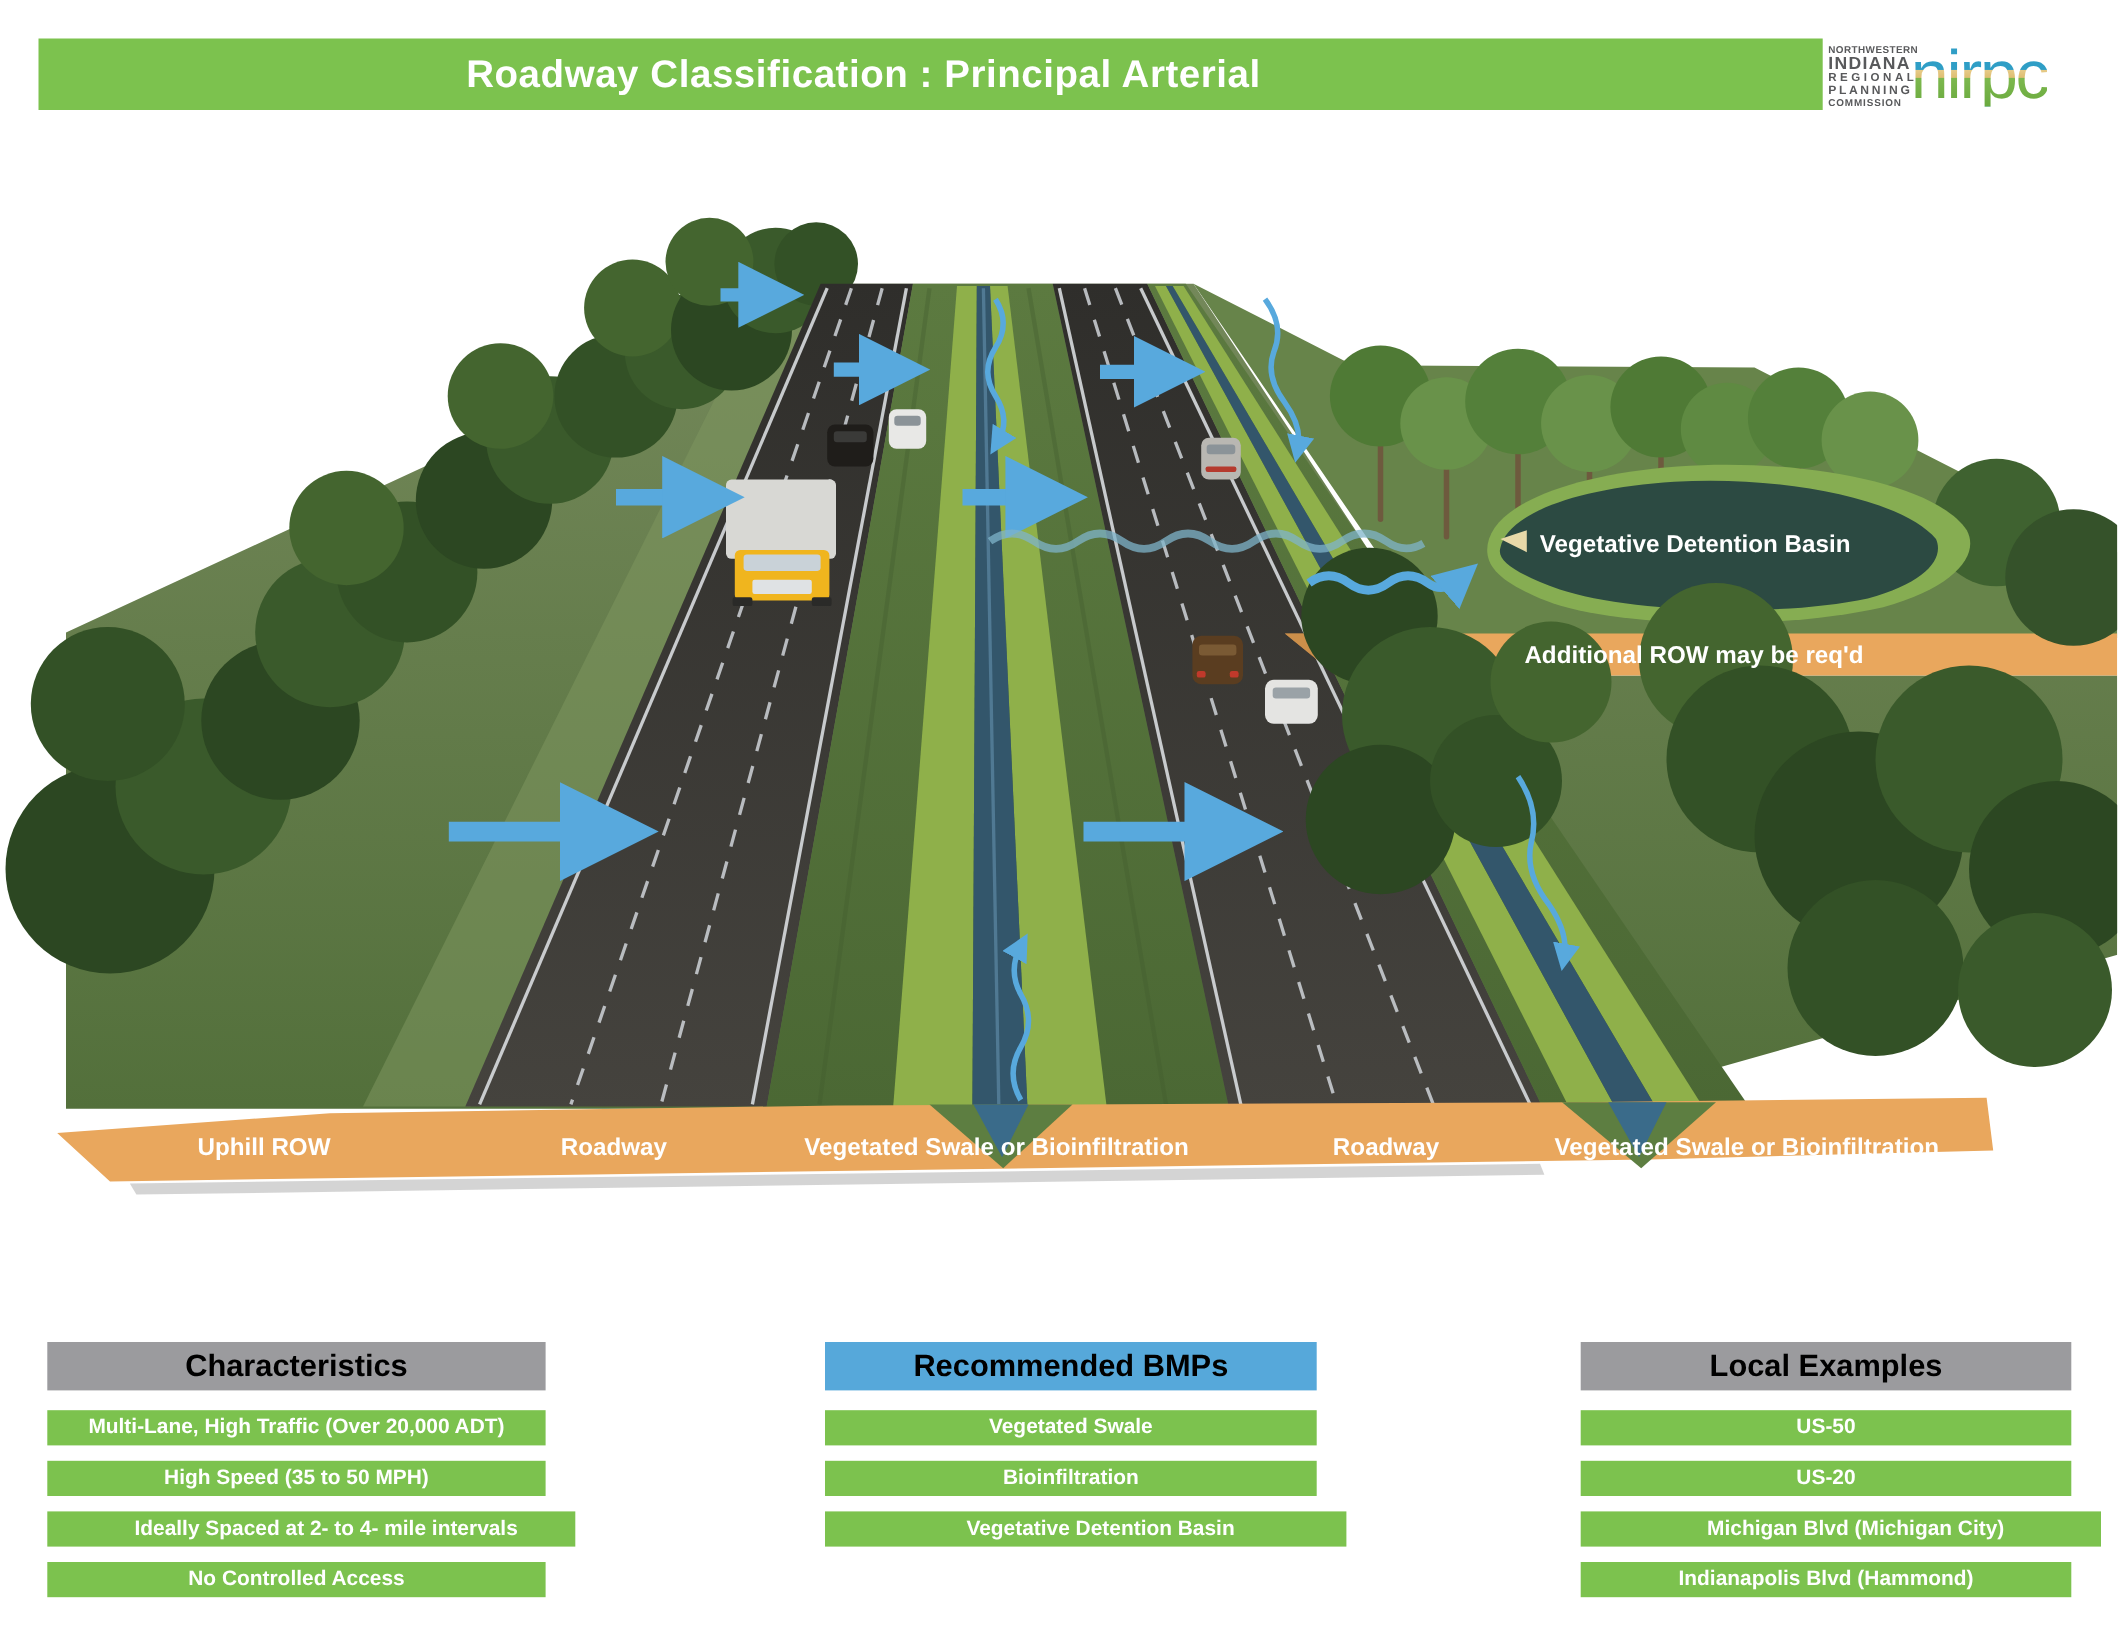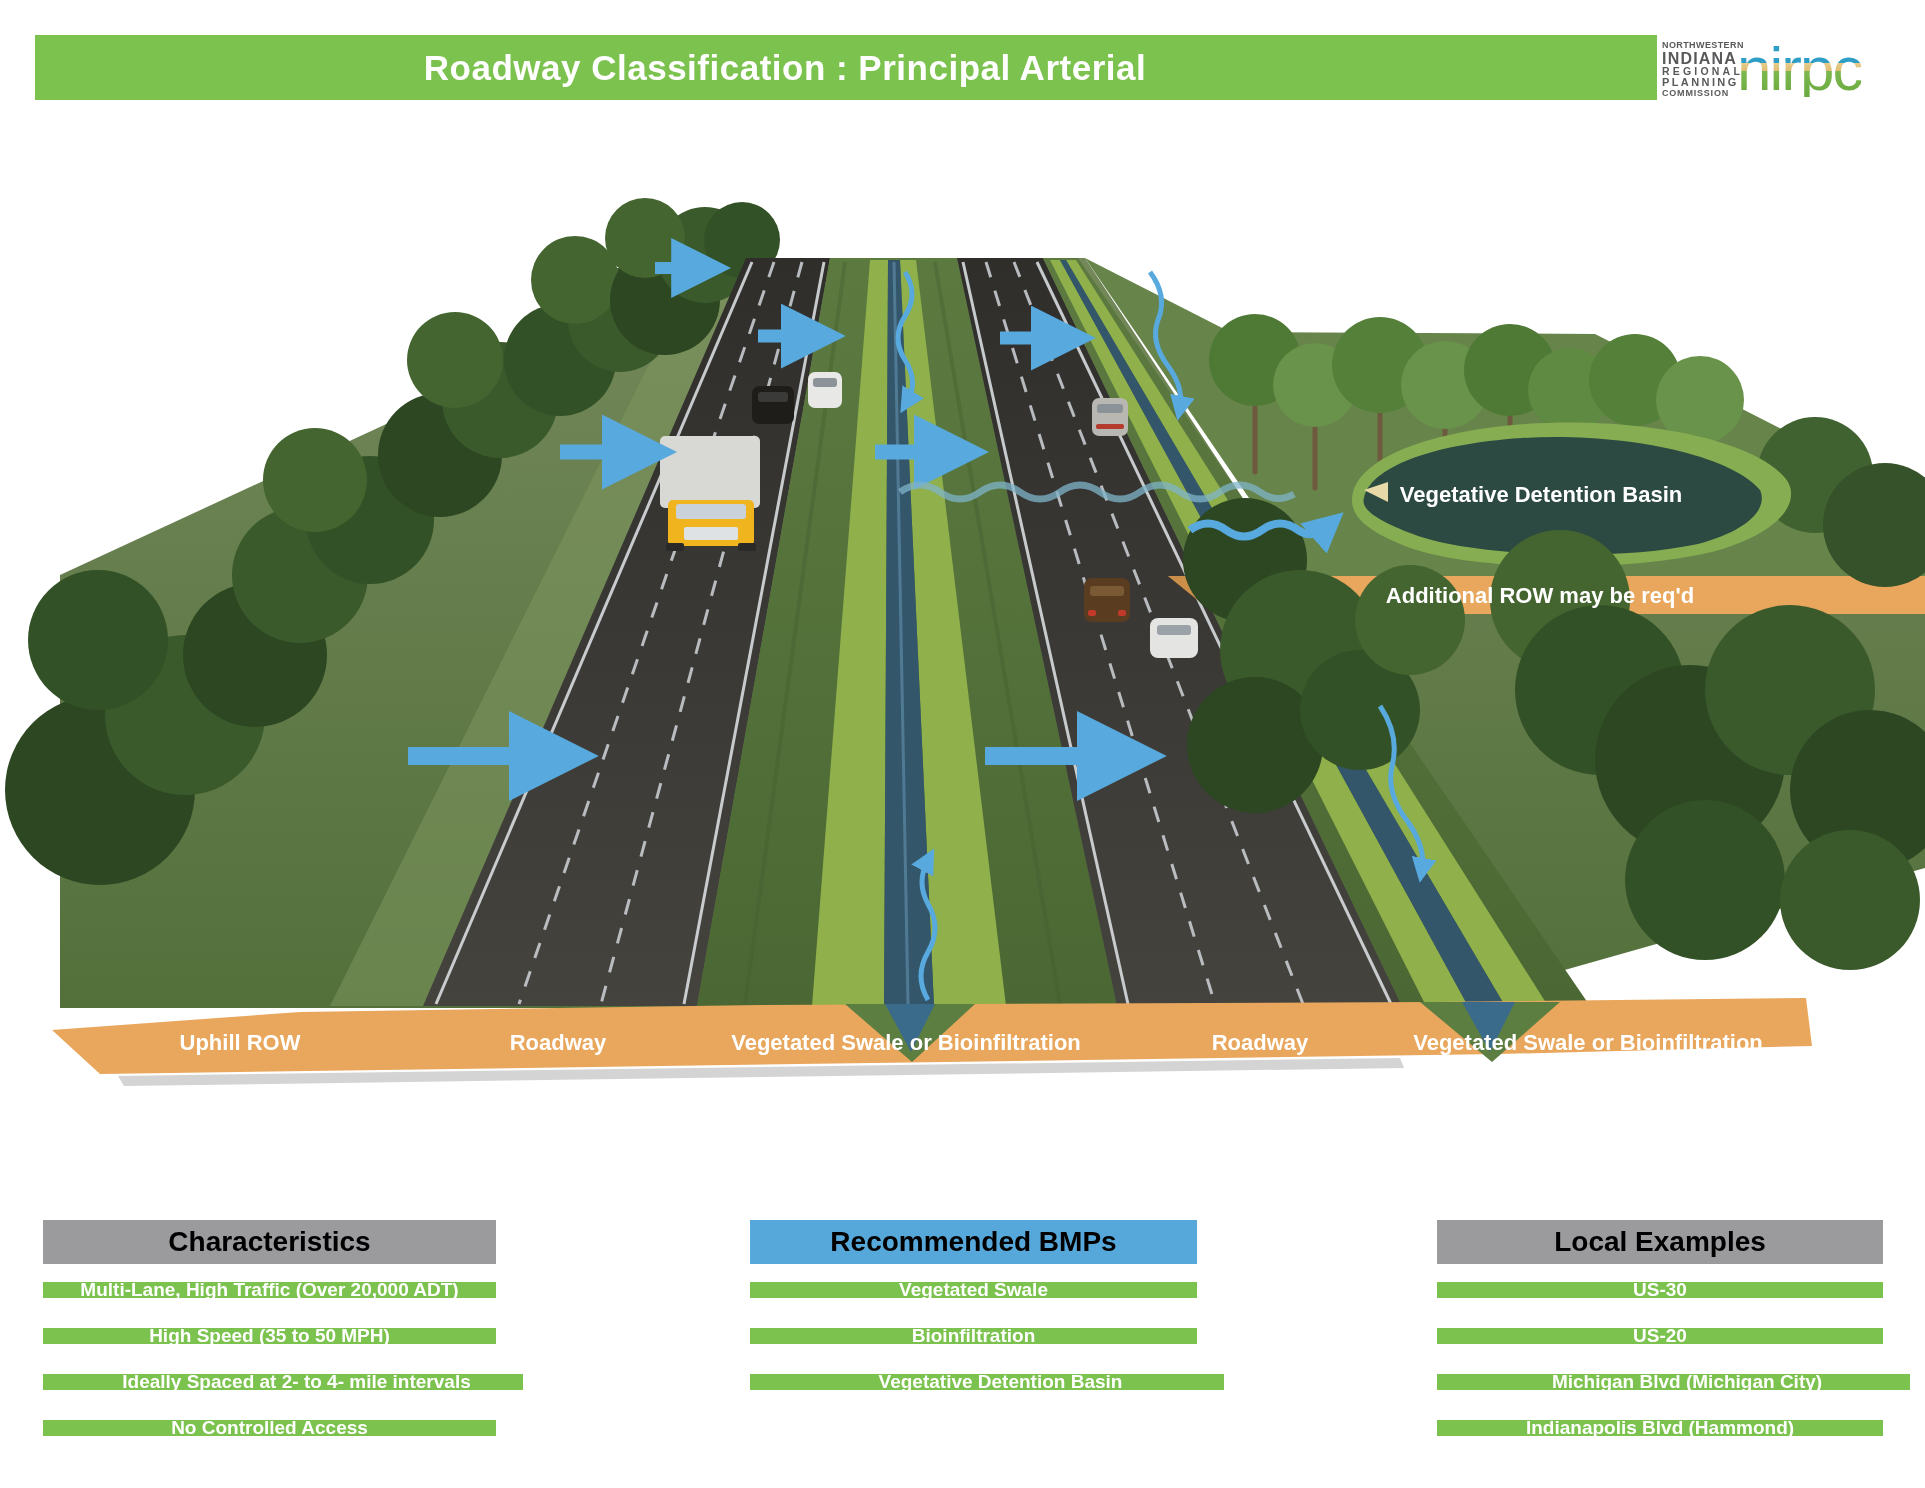--- a/index.html
+++ b/index.html
@@ -25,21 +25,21 @@
       -webkit-background-clip:text;background-clip:text;color:transparent;}
   
   #scene{position:absolute;left:0;top:0;width:1925px;height:1488px;}
   .scene-label{fill:#ffffff;font-family:"Liberation Sans",sans-serif;font-weight:bold;font-size:22px;text-anchor:middle;}
   .callout{fill:#ffffff;font-family:"Liberation Sans",sans-serif;font-weight:bold;font-size:22px;text-anchor:middle;}
   .flow{stroke:var(--arrow_blue,#58a9dd);fill:none;}
   .dirt{fill:var(--dirt_orange,#e9a75d);}
   
   .panel-header{position:absolute;height:44px;display:flex;align-items:center;justify-content:center;
       color:#000000;font-size:28px;font-weight:bold;}
-  .panel-row{position:absolute;height:16px;display:flex;align-items:center;justify-content:center;
+  .panel-row{position:absolute;height:32px;display:flex;align-items:center;justify-content:center;
       background:var(--green,#7cc24e);color:#fff;font-size:19px;font-weight:bold;white-space:nowrap;}
   .hdr-gray{background:var(--gray,#9b9b9e);}
   .hdr-blue{background:var(--blue,#56a8da);}
   .c1{left:43px;width:453px;}
   .c2{left:750px;width:447px;}
   .c3{left:1437px;width:446px;}
   .ry0{top:1220px;} .ry1{top:1282px;} .ry2{top:1328px;} .ry3{top:1374px;padding-left:27px;} .ry4{top:1420px;}
 </style>
 </head>
 <body>
@@ -266,18 +266,18 @@
   <div class="panel-row c1 ry2">High Speed (35 to 50 MPH)</div>
   <div class="panel-row c1 ry3">Ideally Spaced at 2- to 4- mile intervals</div>
   <div class="panel-row c1 ry4">No Controlled Access</div>
 
   <div class="panel-header hdr-blue c2 ry0">Recommended BMPs</div>
   <div class="panel-row c2 ry1">Vegetated Swale</div>
   <div class="panel-row c2 ry2">Bioinfiltration</div>
   <div class="panel-row c2 ry3">Vegetative Detention Basin</div>
 
   <div class="panel-header hdr-gray c3 ry0">Local Examples</div>
-  <div class="panel-row c3 ry1">US-30</div>
+  <div class="panel-row c3 ry1">US-50</div>
   <div class="panel-row c3 ry2">US-20</div>
   <div class="panel-row c3 ry4">Indianapolis Blvd (Hammond)</div>
   <div class="panel-row c3 ry3">Michigan Blvd (Michigan City)</div>
 
 </div>
 
 </body></html>

